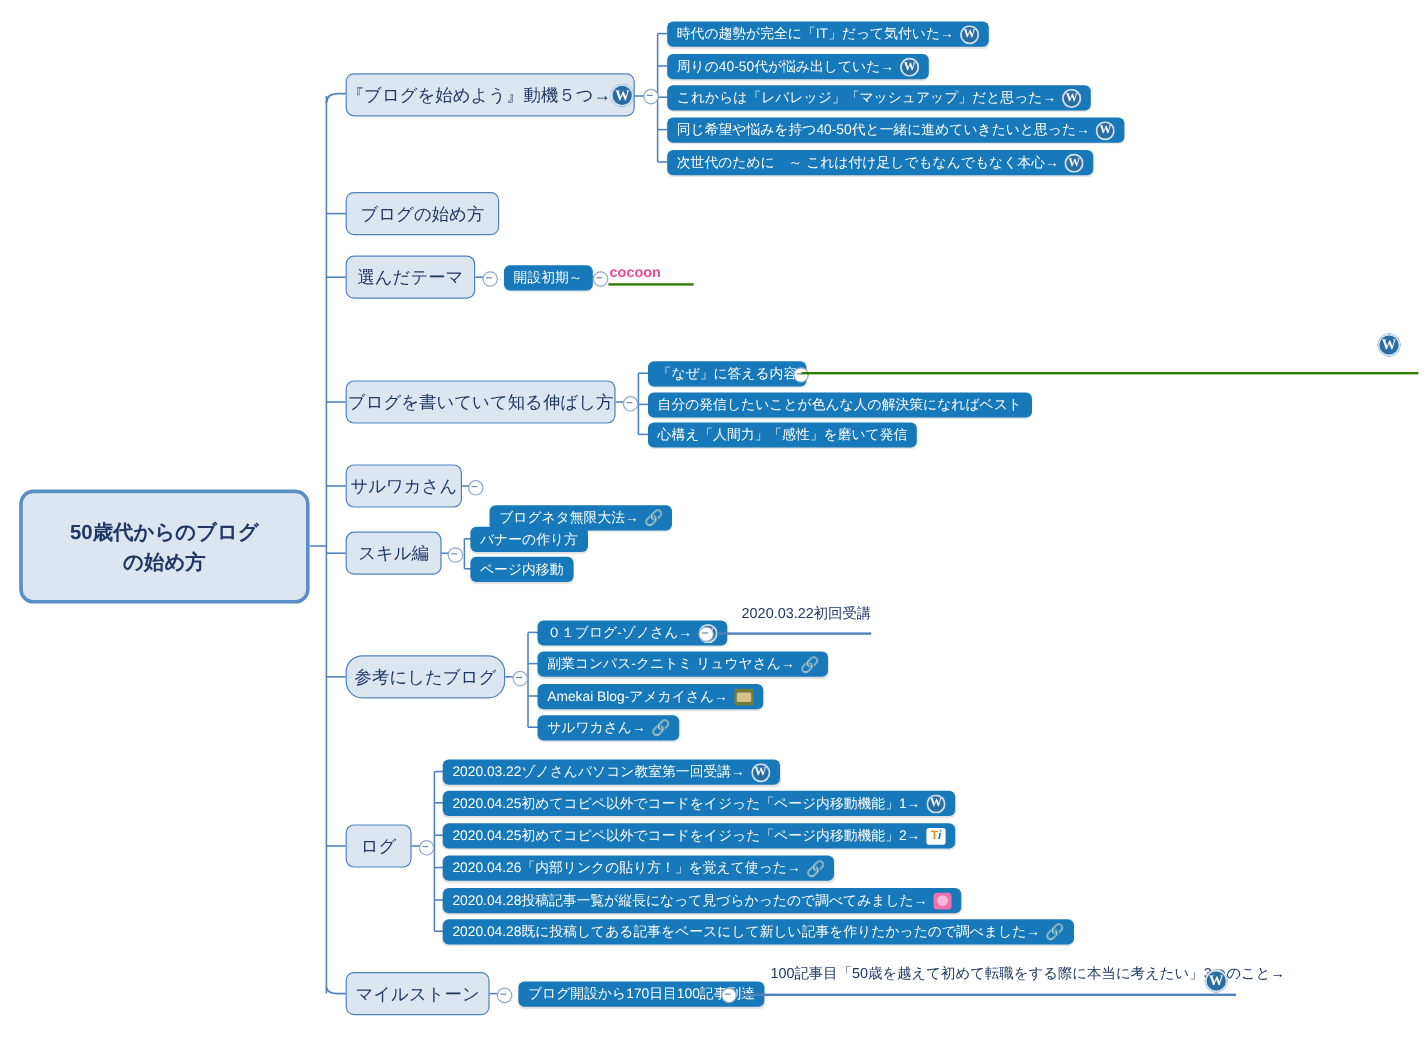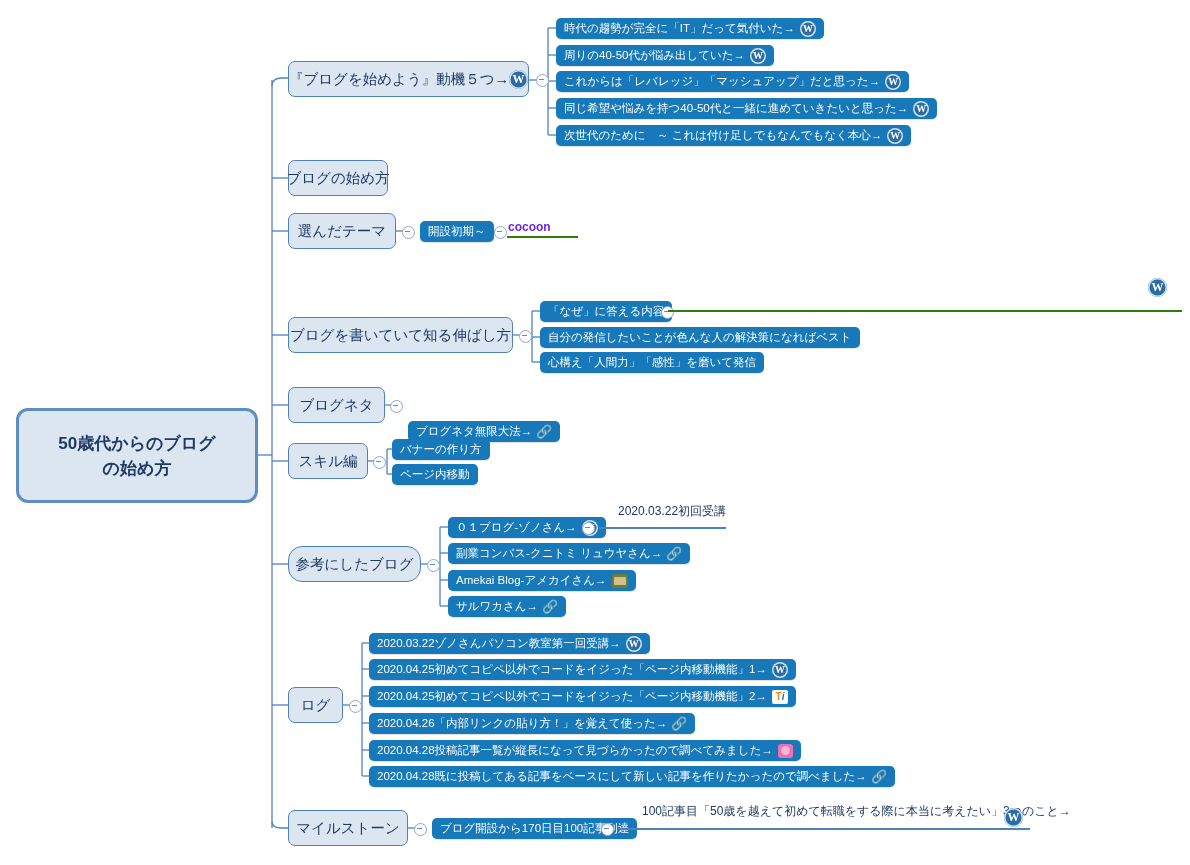--- a/index.html
+++ b/index.html
@@ -30,21 +30,21 @@
     background:#1779ba;border-radius:5px;color:#ffffff;
     font-size:11.5px;padding:0 8px;white-space:nowrap;
     box-shadow:0 1px 1px rgba(0,0,0,.12);
   }
 
   .plain{
     position:absolute;white-space:nowrap;background:transparent;
     display:flex;align-items:flex-end;
   }
   .plain .txt{font-size:12px;color:#1f3864;}
-  .plain.green .txt{color:#6d28d9;font-weight:bold;}
+  .plain.green .txt{color:#ec4899;font-weight:bold;}
   .underline{position:absolute;height:2px;}
   .underline.blue{background:#4f81bd;}
   .underline.green{background:#2e7d06;}
 
   .multiline{
     position:absolute;white-space:nowrap;color:#4a8c14;font-weight:bold;
     font-size:13px;line-height:21px;
   }
 
   
@@ -177,21 +177,21 @@
     <span class="lbl">同じ希望や悩みを持つ40-50代と一緒に進めていきたいと思った→</span>
     <span class="gap"></span>
     <span class="icn icn-wp">W</span>
   </div>
   <div class="node lvl2" style="left:556px;top:125px;height:21px;">
     <span class="lbl">次世代のために　～ これは付け足しでもなんでもなく本心→</span>
     <span class="gap"></span>
     <span class="icn icn-wp">W</span>
   </div>
 
-  <div class="node lvl1" style="left:288px;top:160px;width:100px;height:36px;">
+  <div class="node lvl1" style="left:288px;top:160px;width:128px;height:36px;">
     <span class="lbl">ブログの始め方</span>
   </div>
 
   <div class="node lvl1" style="left:288px;top:213px;width:108px;height:36px;">
     <span class="lbl">選んだテーマ</span>
   </div>
   <div class="toggle" style="left:402px;top:226px;"></div>
 
   <div class="node lvl2" style="left:420px;top:221px;height:21px;">
     <span class="lbl">開設初期～</span>
@@ -217,21 +217,21 @@
   <div class="underline green" style="left:668px;top:310px;width:514px;"></div>
 
   <div class="node lvl2" style="left:540px;top:327px;height:21px;">
     <span class="lbl">自分の発信したいことが色んな人の解決策になればベスト</span>
   </div>
   <div class="node lvl2" style="left:540px;top:352px;height:21px;">
     <span class="lbl">心構え「人間力」「感性」を磨いて発信</span>
   </div>
 
   <div class="node lvl1" style="left:288px;top:387px;width:97px;height:36px;">
-    <span class="lbl">ブログネタ</span>
+    <span class="lbl">サルワカさん</span>
   </div>
   <div class="toggle" style="left:390px;top:400px;"></div>
   <div class="node lvl2" style="left:408px;top:395px;height:21px;margin-top:26px;">
     <span class="lbl">ブログネタ無限大法→</span>
     <span class="gap"></span>
     <span class="icn icn-clip">🔗</span>
   </div>
 
   <div class="node lvl1" style="left:288px;top:443px;width:80px;height:36px;">
     <span class="lbl">スキル編</span>

